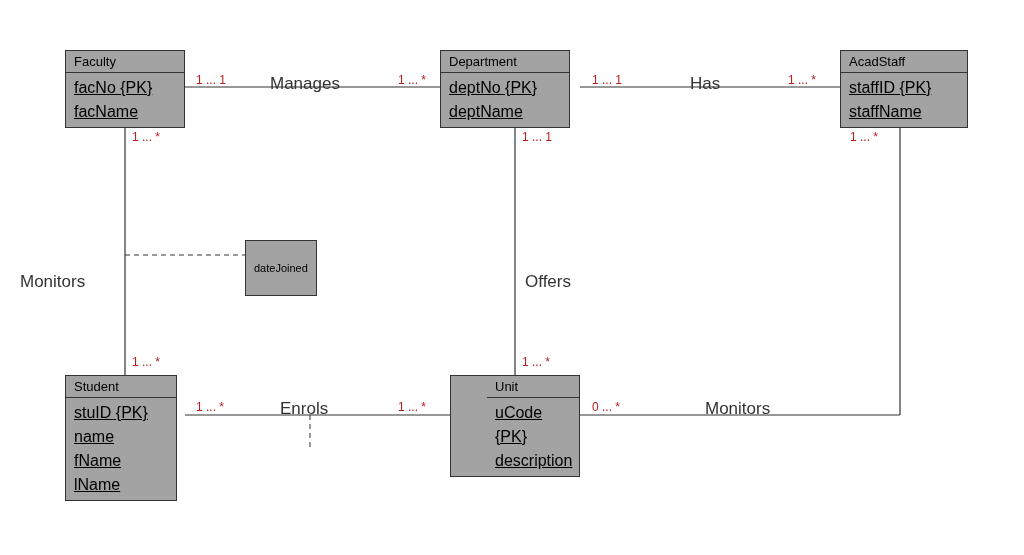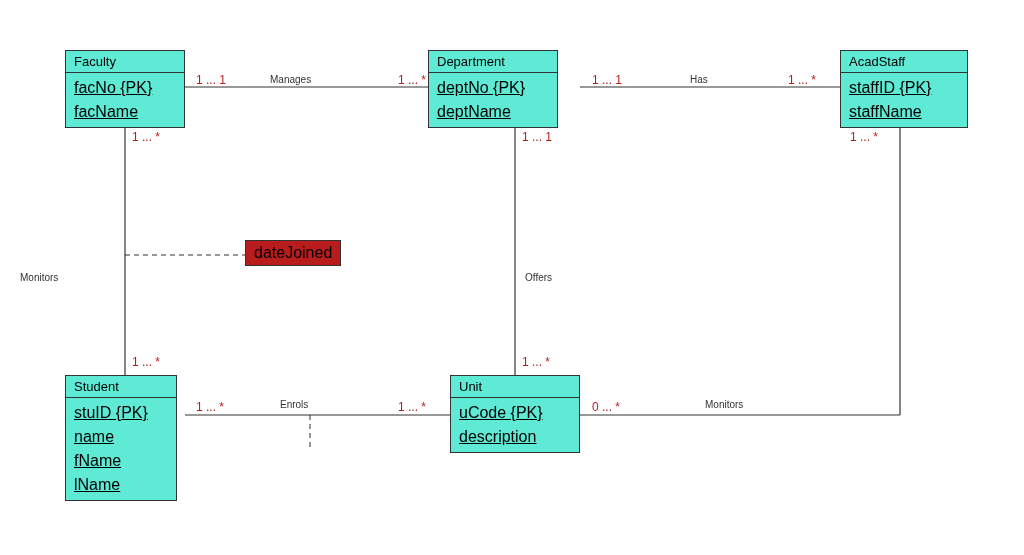--- a/index.html
+++ b/index.html
@@ -14,58 +14,58 @@
     }
     .diagram-container {
       position: relative;
       width: 1024px;
       height: 555px;
       background: #fff;
     }
     .entity-box {
       position: absolute;
       border: 1px solid #333;
-      background: #5eead4;
+      background: #a3a3a3;
     }
     .entity-title {
       font-weight: normal;
       padding: 3px 8px;
       border-bottom: 1px solid #333;
       font-size: 13px;
     }
     .entity-attrs {
       padding: 3px 8px;
       line-height: 1.5;
       font-size: 16px;
       text-decoration: underline;
     }
     .relation-label {
       position: absolute;
-      font-size: 10px;
+      font-size: 17px;
       color: #333;
     }
     .cardinality {
       position: absolute;
       font-size: 12px;
       color: #b91c1c;
     }
     
     .diagram-svg {
       position: absolute;
       top: 0; left: 0;
       width: 1024px;
       height: 555px;
       pointer-events: none;
     }
     .assoc-box {
       position: absolute;
       border: 1px solid #333;
-      background: #b91c1c;
-      padding: 3px 8px;
-      font-size: 16px;
+      background: #a3a3a3;
+      padding: 21px 8px;
+      font-size: 11px;
     }
   </style>
 </head>
 <body>
 
 <div class="diagram-container">
 
   <svg class="diagram-svg">
 
     <line x1="185" y1="87" x2="450" y2="87" stroke="#333" stroke-width="1.2"></line>
@@ -99,21 +99,21 @@
   </svg>
 
   <div class="entity-box" style="left:65px; top:50px; width:120px;">
     <div class="entity-title">Faculty</div>
     <div class="entity-attrs">
       <div>facNo {PK}</div>
       <div>facName</div>
     </div>
   </div>
 
-  <div class="entity-box" style="left:428px; top:50px; width:130px;">
+  <div class="entity-box" style="left:440px; top:50px; width:130px;">
     <div class="entity-title">Department</div>
     <div class="entity-attrs">
       <div>deptNo {PK}</div>
       <div>deptName</div>
     </div>
   </div>
 
   <div class="entity-box" style="left:840px; top:50px; width:128px;">
     <div class="entity-title">AcadStaff</div>
     <div class="entity-attrs">
@@ -125,21 +125,21 @@
   <div class="entity-box" style="left:65px; top:375px; width:112px;">
     <div class="entity-title">Student</div>
     <div class="entity-attrs">
       <div>stuID {PK}</div>
       <div>name</div>
       <div>fName</div>
       <div>lName</div>
     </div>
   </div>
 
-  <div class="entity-box" style="left:450px; top:375px; width:130px;">
+  <div class="entity-box" style="left:450px; top:375px; width:130px;padding-left:36px;">
     <div class="entity-title">Unit</div>
     <div class="entity-attrs">
       <div>uCode {PK}</div>
       <div>description</div>
     </div>
   </div>
 
   <div class="relation-label" style="left:270px; top:74px;">Manages</div>
 
   <div class="relation-label" style="left:690px; top:74px;">Has</div>

